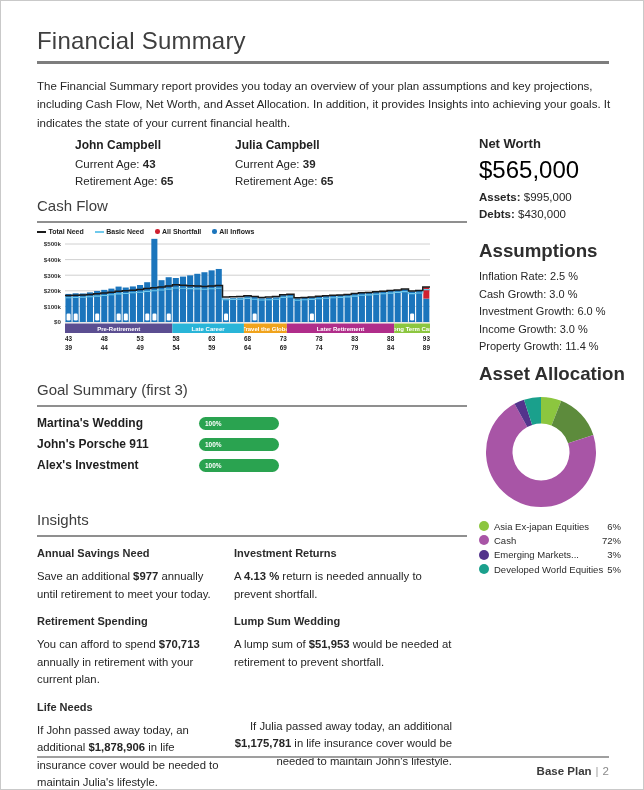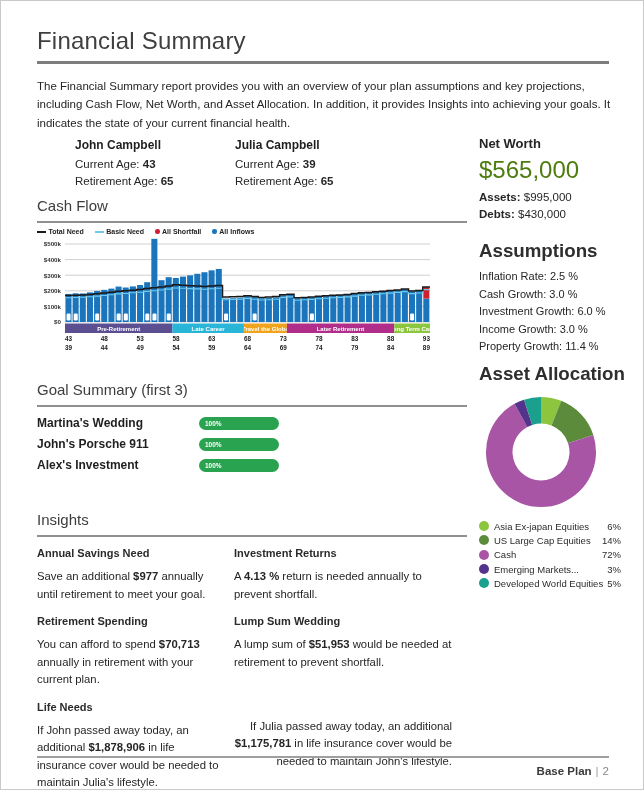--- a/index.html
+++ b/index.html
@@ -77,38 +77,38 @@
 </head>
 <body>
 
 <div class="page">
 
   <div class="hdr">
     <h1>Financial Summary</h1>
     <div class="rule"></div>
   </div>
 
-  <p class="intro">The Financial Summary report provides you with an overview of your plan assumptions and key projections, including Cash Flow, Net Worth, and Asset Allocation. In addition, it provides Insights into achieving your goals. It indicates the state of your current financial health.</p>
+  <p class="intro">The Financial Summary report provides you today an overview of your plan assumptions and key projections, including Cash Flow, Net Worth, and Asset Allocation. In addition, it provides Insights into achieving your goals. It indicates the state of your current financial health.</p>
 
   <div class="people">
     <div class="person p1">
       <div class="nm">John Campbell</div>
       <div class="row"><span>Current Age:</span> <b>43</b></div>
       <div class="row"><span>Retirement Age:</span> <b>65</b></div>
     </div>
     <div class="person p2">
       <div class="nm">Julia Campbell</div>
       <div class="row"><span>Current Age:</span> <b>39</b></div>
       <div class="row"><span>Retirement Age:</span> <b>65</b></div>
     </div>
   </div>
 
   <div class="side">
     <h3>Net Worth</h3>
-    <div class="nw-val" style="color: #4d7c0f;">$565,000</div>
+    <div class="nw-val" style="color: #000000;">$565,000</div>
     <div class="nw-row"><b>Assets:</b> <span>$995,000</span></div>
     <div class="nw-row"><b>Debts:</b> <span>$430,000</span></div>
   </div>
 
   <div class="assump">
     <h3>Assumptions</h3>
     <div class="itms">
         <div class="it">Inflation Rate: 2.5 %</div>
         <div class="it">Cash Growth: 3.0 %</div>
         <div class="it">Investment Growth: 6.0 %</div>
@@ -124,25 +124,20 @@
         <path d="M77.25 5.86A55 55 0 0 1 109.31 40.00L84.11 48.19A28.5 28.5 0 0 0 67.49 30.50Z" fill="#5d8b3c"></path>
         <path d="M109.31 40.00A55 55 0 1 1 30.50 8.80L43.27 32.03A28.5 28.5 0 1 0 84.11 48.19Z" fill="#a855a6"></path>
         <path d="M30.50 8.80A55 55 0 0 1 40.00 4.69L48.19 29.89A28.5 28.5 0 0 0 43.27 32.03Z" fill="#53338c"></path>
         <path d="M40.00 4.69A55 55 0 0 1 57.00 2.00L57.00 28.50A28.5 28.5 0 0 0 48.19 29.89Z" fill="#1aa08c"></path>
       </svg>
     <div class="leg">
         <div class="lrow">
           <span class="ldot" style="background: rgb(140, 198, 63);"></span>
           <span class="llab">Asia Ex-japan Equities</span>
           <span class="lpct">6%</span>
-        </div>
-        <div class="lrow">
-          <span class="ldot" style="background: rgb(93, 139, 60);"></span>
-          <span class="llab">US Large Cap Equities</span>
-          <span class="lpct">14%</span>
         </div>
         <div class="lrow">
           <span class="ldot" style="background: rgb(168, 85, 166);"></span>
           <span class="llab">Cash</span>
           <span class="lpct">72%</span>
         </div>
         <div class="lrow">
           <span class="ldot" style="background: rgb(83, 51, 140);"></span>
           <span class="llab">Emerging Markets...</span>
           <span class="lpct">3%</span>
@@ -323,21 +318,21 @@
         </div>
       </div>
   </div>
 
   <div class="insights">
     <div class="sect-h">Insights</div>
     <div class="sect-rule"></div>
     <div class="ins-grid">
       <div class="card">
         <div class="t">Annual Savings Need</div>
-        <div class="b"><span>Save an additional </span><b>$977</b><span> annually until retirement to meet your goal.</span></div>
+        <div class="b"><span>Save an additional </span><b>$977</b><span> annually until retirement to meet your today.</span></div>
       </div>
       <div class="card">
         <div class="t">Investment Returns</div>
         <div class="b"><span>A </span><b>4.13 %</b><span> return is needed annually to prevent shortfall.</span></div>
       </div>
       <div class="card">
         <div class="t">Retirement Spending</div>
         <div class="b"><span>You can afford to spend </span><b>$70,713</b><span> annually in retirement with your current plan.</span></div>
       </div>
       <div class="card">

